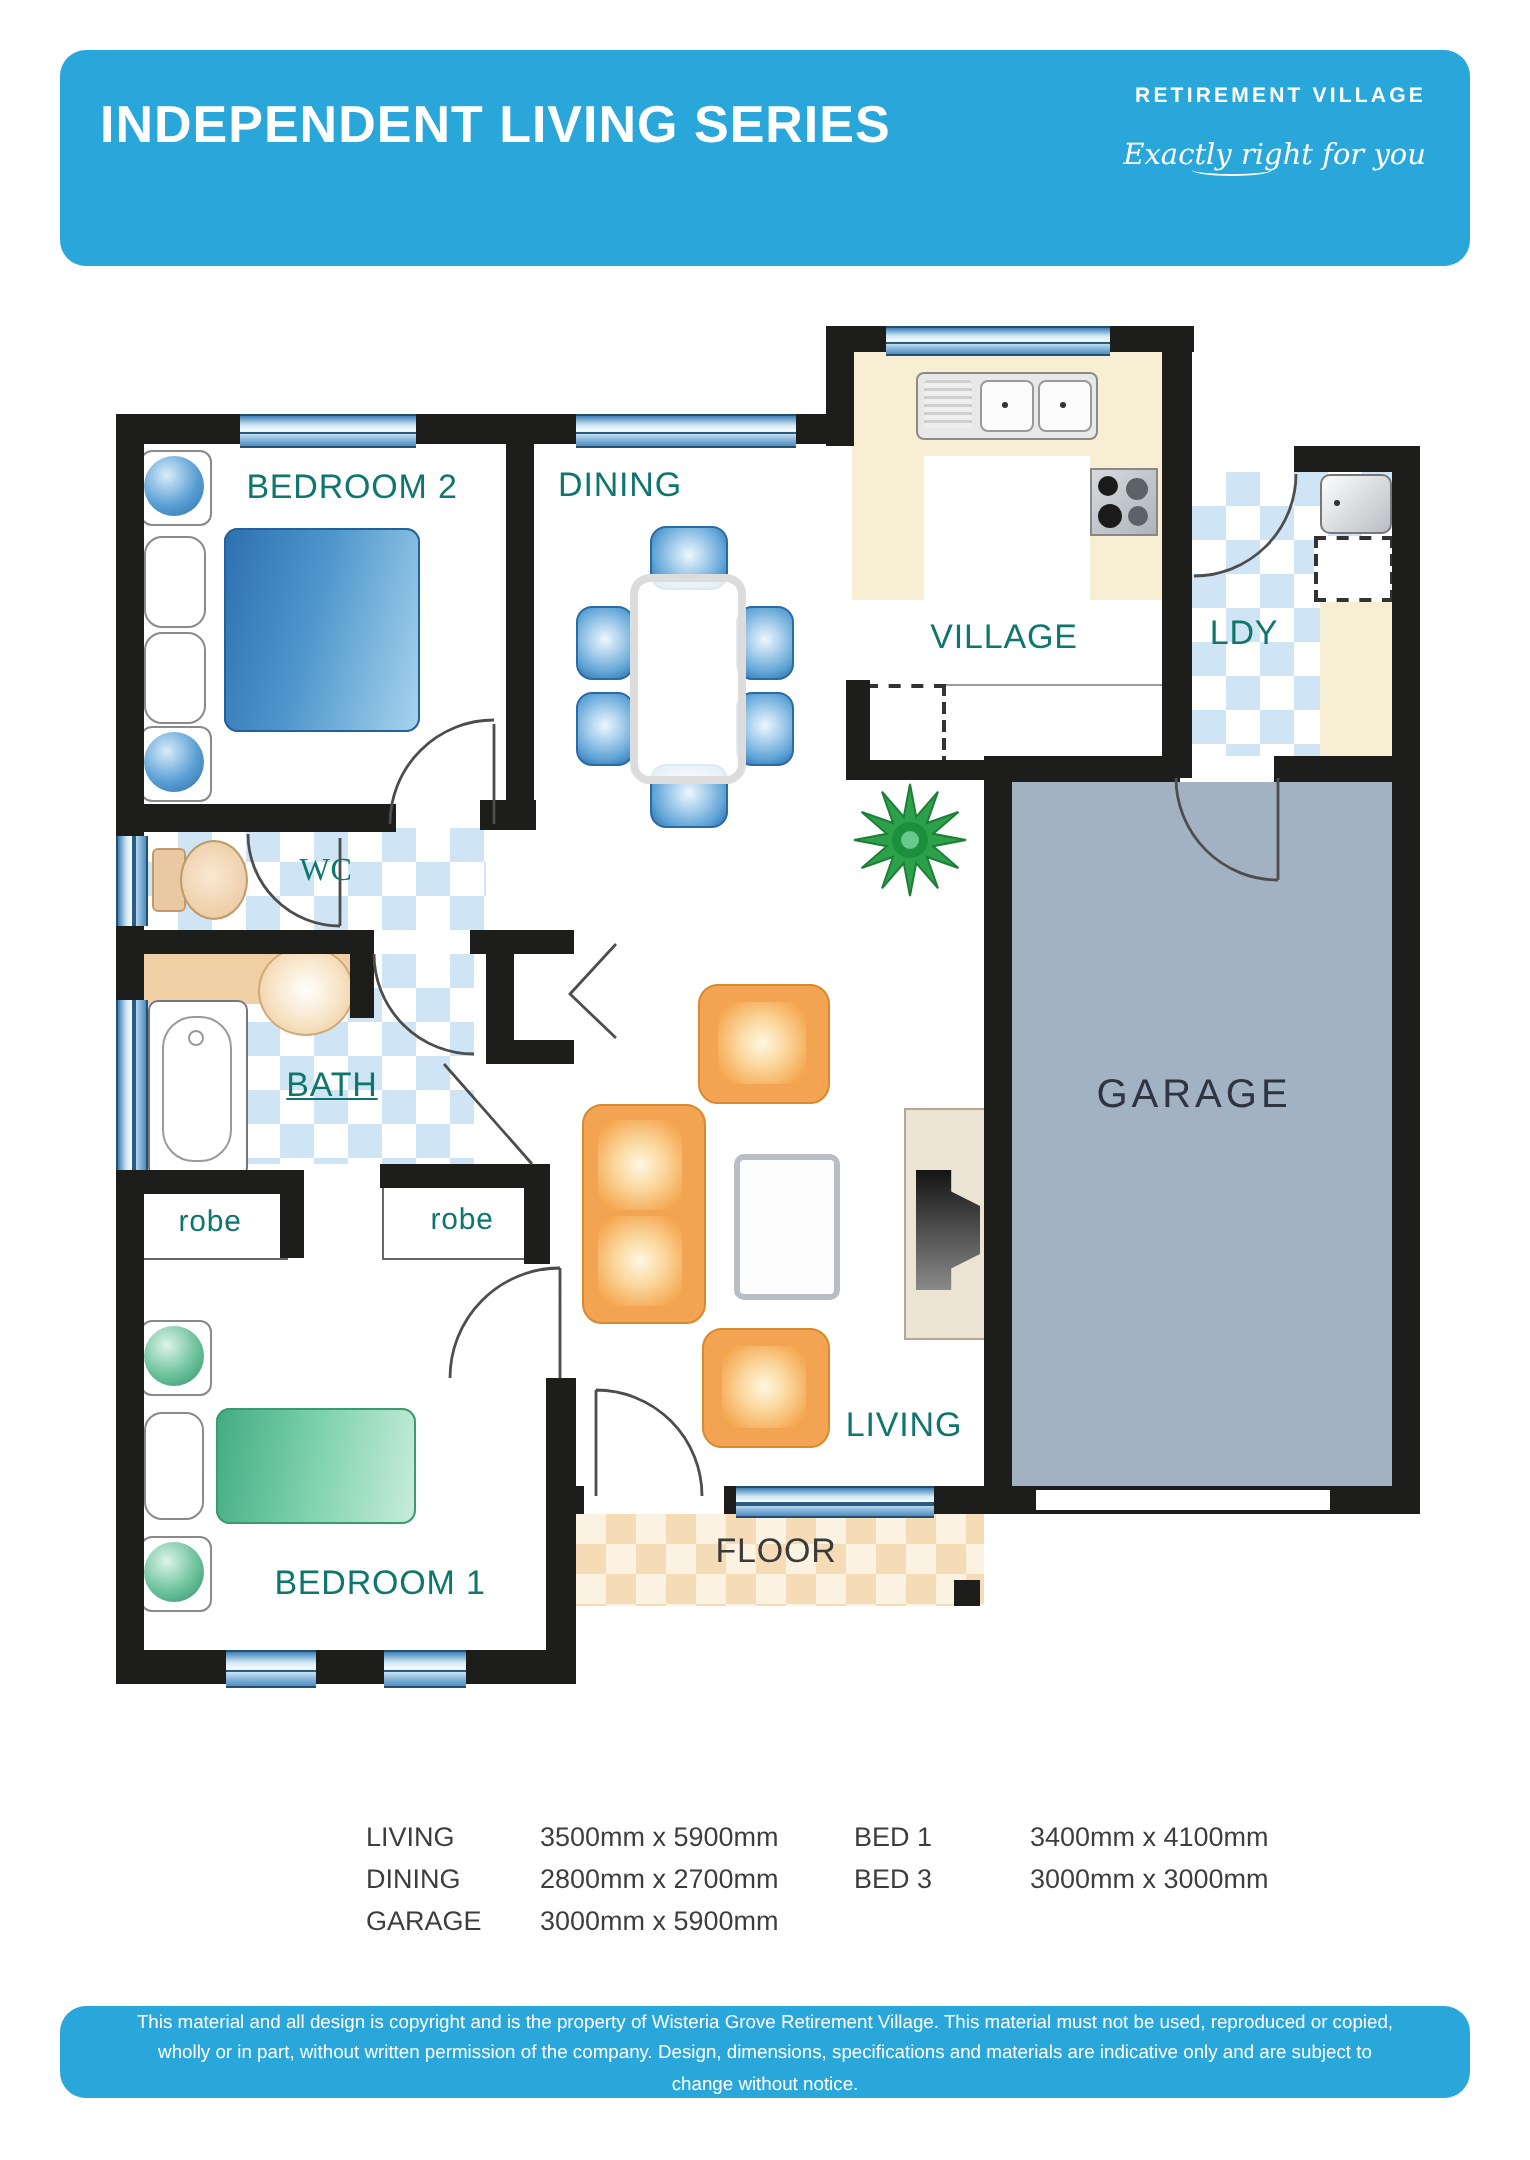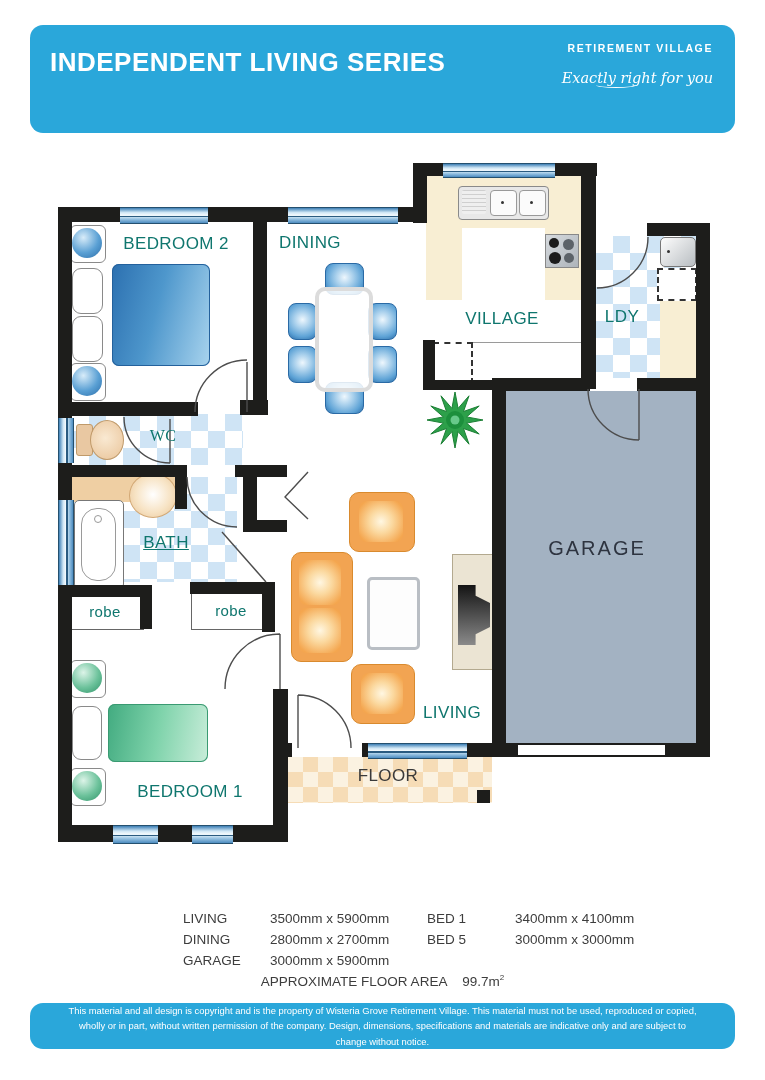--- a/index.html
+++ b/index.html
@@ -223,31 +223,26 @@
   </div>
 
 
   <div style="position:absolute;left:183px;top:908px;display:grid;grid-template-columns:87px 157px 88px 145px;font-size:13.5px;color:#3d3d3d;line-height:21px;">
     <span>LIVING</span>
     <span>3500mm x 5900mm</span>
     <span>BED 1</span>
     <span>3400mm x 4100mm</span>
     <span>DINING</span>
     <span>2800mm x 2700mm</span>
-    <span>BED 5</span>
+    <span>BED 3</span>
     <span>3000mm x 3000mm</span>
     <span>GARAGE</span>
     <span>3000mm x 5900mm</span>
     <span></span>
     <span></span>
   </div>
 
-  <div style="position:absolute;left:0;top:973px;width:765px;text-align:center;font-size:13.5px;color:#3d3d3d;">
-    <span>APPROXIMATE FLOOR AREA</span>
-    <span style="display:inline-block;width:8px;"></span>
-    <span>99.7m</span><sup style="font-size:8px;">2</sup>
-  </div>
 
   <div class="banner" id="footer">
     <div id="footer-text">This material and all design is copyright and is the property of Wisteria Grove Retirement Village. This material must not be used, reproduced or copied, wholly or in part, without written permission of the company. Design, dimensions, specifications and materials are indicative only and are subject to change without notice.</div>
   </div>
 
 </div>
 
 </body></html>

